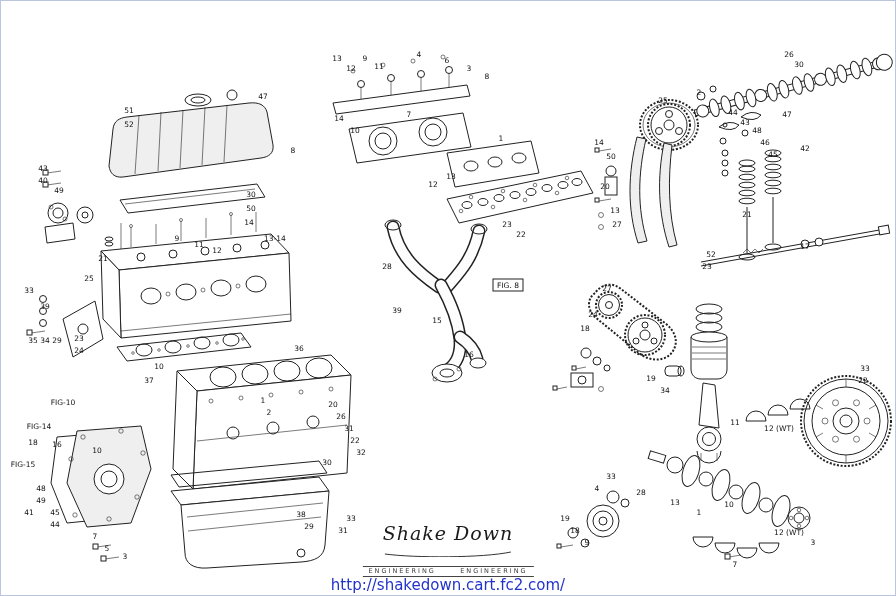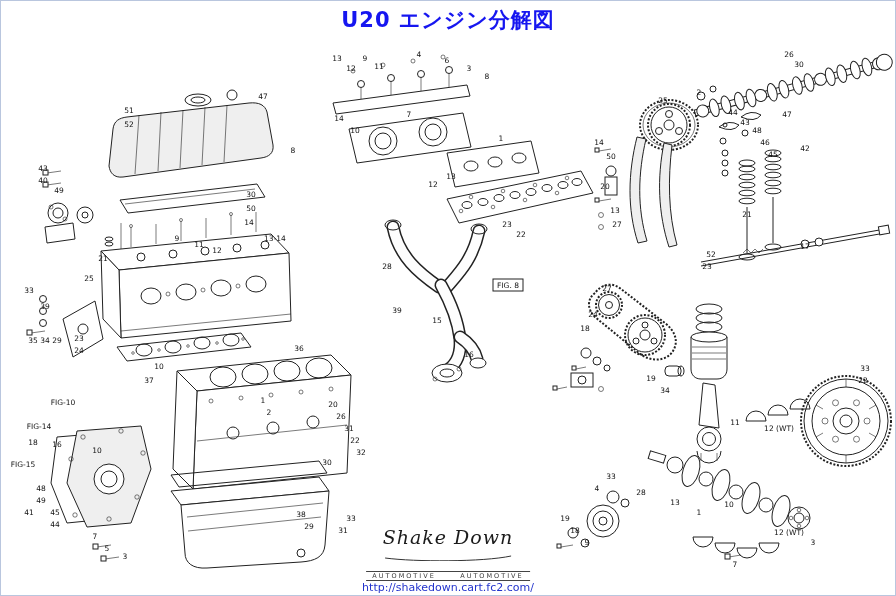--- a/index.html
+++ b/index.html
@@ -15,28 +15,27 @@
   .thin{fill:none;stroke:#222;stroke-width:.6;}
   .teeth{fill:none;stroke:#222;stroke-width:2;stroke-dasharray:2 1.7;}
   .pipeO{fill:none;stroke:#222;stroke-width:13;stroke-linecap:round;}
   .pipeI{fill:none;stroke:#fdfdfd;stroke-width:10;stroke-linecap:round;}
   .callout{font-family:"DejaVu Sans",sans-serif;font-size:7.5px;fill:#111;text-anchor:middle;}
   .footer{position:absolute;left:50%;transform:translateX(-50%);bottom:1px;text-align:center;line-height:1.05;}
   .logo{font-family:"DejaVu Serif","Liberation Serif",serif;font-style:italic;font-weight:normal;
         font-size:19px;color:#1b1b1b;letter-spacing:1px;}
   .logo-sub{font-size:6.5px;color:#3a3a3a;letter-spacing:2px;white-space:pre;
             border-top:1px solid #444;border-bottom:1px solid #444;padding:1px 6px;display:inline-block;}
-  .url{display:block;font-size:11px;text-decoration:none;margin-top:1px;cursor:pointer;}
+  .url{display:block;font-size:15px;text-decoration:none;margin-top:1px;cursor:pointer;}
 </style>
 </head>
 <body>
 
 <div class="page">
 
-  <div class="title" style="color: rgb(22, 22, 240);">U20 エンジン分解図</div>
 
   <svg class="diagram" width="896" height="596" viewBox="0 0 896 596" xmlns="http://www.w3.org/2000/svg">
 
     <g>
       <path class="sh" d="M112,128 C113,120 118,117 126,116 L248,102 C258,101 264,104 266,111 L272,144 C273,152 268,156 260,157 L122,176 C113,177 109,172 108,165 Z"></path>
       <path class="thin" d="M138,114 L134,173 M160,111 L157,170 M182,109 L179,167 M204,106 L201,164 M226,104 L223,161"></path>
       <ellipse class="fl" cx="197" cy="99" rx="13" ry="6"></ellipse>
       <ellipse class="ln" cx="197" cy="99" rx="7" ry="3"></ellipse>
       <circle class="fl" cx="231" cy="94" r="5"></circle>
     </g>
@@ -517,17 +516,17 @@
         <text x="574" y="532" class="callout">18</text>
         <text x="586" y="544" class="callout">9</text>
       </g>
   </svg>
 
   <div class="footer">
     <div class="logo">Shake Down</div>
     <svg width="130" height="6">
         <path d="M2,3 C32,7 100,7 128,1" stroke="#333" fill="none"></path>
       </svg>
-    <div><span class="logo-sub">AUTOMOTIVE      AUTOMOTIVE</span></div>
+    <div><span class="logo-sub">ENGINEERING      ENGINEERING</span></div>
     <a class="url" href="#" style="color: rgb(34, 51, 204);">http://shakedown.cart.fc2.com/</a>
   </div>
 
 </div>
 
 </body></html>

